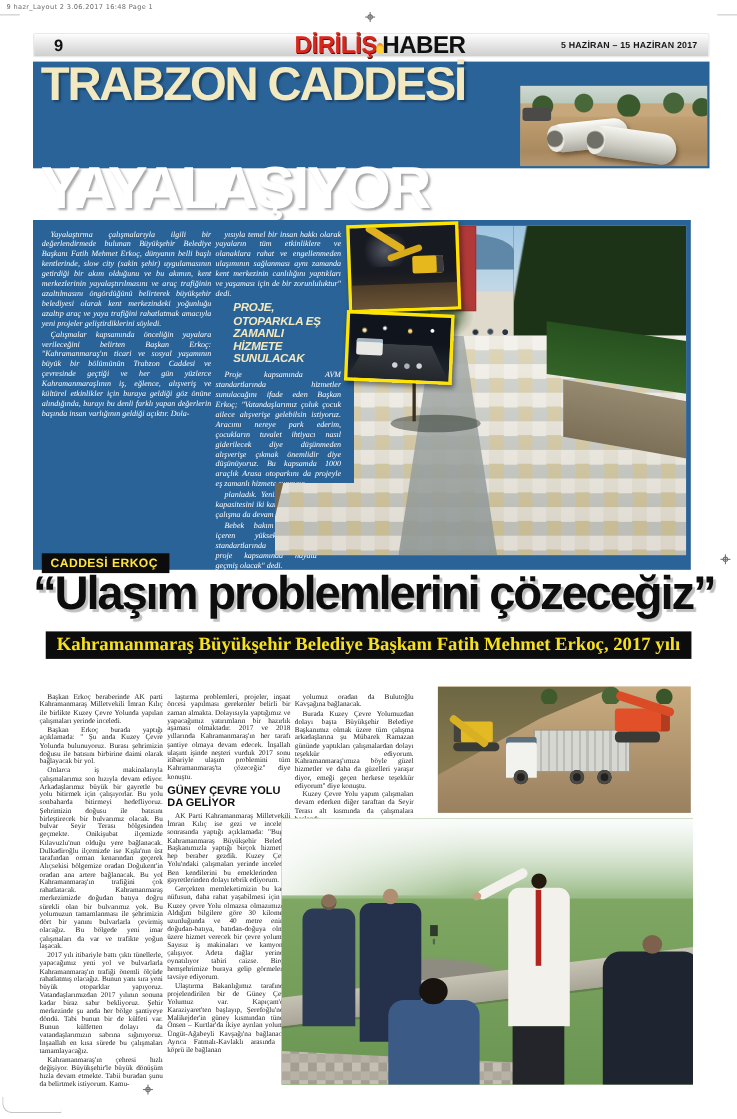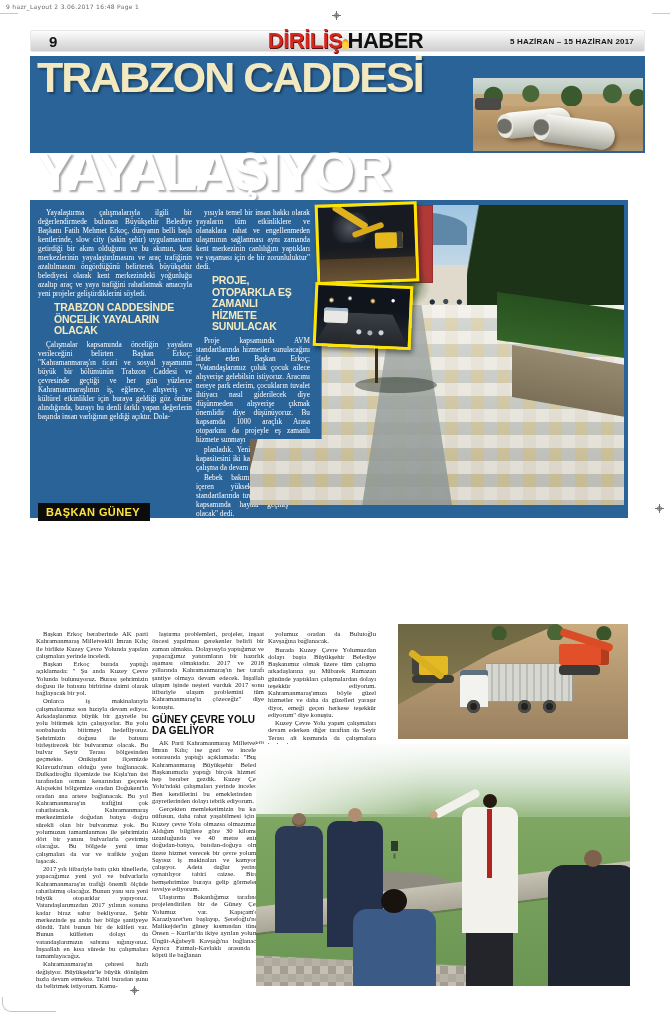--- a/index.html
+++ b/index.html
@@ -66,21 +66,21 @@
 
   
   .a1-stand { position:absolute; left:30px; top:153px; width:615px; height:47px; background:#fdc803;
     display:flex; align-items:center; justify-content:center; }
   .a1-stand span { display:block; width:582px; text-align:center; font-family:"Liberation Serif", serif;
     font-size:15px; font-weight:700; color:#15365e; line-height:21px; text-decoration:underline; }
 
   
   .a1-body { position:absolute; left:30px; top:200px; width:598px; height:318px; background:#2a6398; }
   .a1col { position:absolute; top:8px; color:#fff; font-family:"Liberation Serif", serif;
-    font-size:7.3px; line-height:9px; text-align:justify; }
+    font-size:7.3px; line-height:9px; text-align:justify;font-style:italic; }
   .a1col p { margin-bottom:1px; text-indent:8px; }
   .a1col h3 { color:#f2e9c0; font-family:"Liberation Sans", sans-serif; font-size:10.5px; line-height:11.5px;
     font-weight:800; margin:4px 16px 3px; text-align:left; letter-spacing:-.2px; }
   .a1col.c1 { left:8px; width:154px; }
   .a1col.c2 { left:166px; width:114px; }
   .a1col.c2 p.narrow1 { margin-right:8px; }
   .a1col.c2 p.narrow2 { margin-right:22px; }
 
   
   .main-street { left:220px; top:5px; width:374px; height:300px; background:#dfdacb;
@@ -254,21 +254,20 @@
       <div class="pp-car"></div>
       <div class="pp-pipe1"></div>
       <div class="pp-pipe2"></div>
     </div>
   </section>
 
 
   <section class="a1-body">
     <div class="a1col c1">
       <p>Yayalaştırma çalışmalarıyla ilgili bir değerlendirmede bulunan Büyükşehir Belediye Başkanı Fatih Mehmet Erkoç, dünyanın belli başlı kentlerinde, slow city (sakin şehir) uygulamasının getirdiği bir akım olduğunu ve bu akımın, kent merkezlerinin yayalaştırılmasını ve araç trafiğinin azaltılmasını öngördüğünü belirterek büyükşehir belediyesi olarak kent merkezindeki yoğunluğu azaltıp araç ve yaya trafiğini rahatlatmak amacıyla yeni projeler geliştirdiklerini söyledi.</p>
-      <h3>TRABZON CADDESİNDE ÖNCELİK YAYALARIN OLACAK</h3>
       <p>Çalışmalar kapsamında önceliğin yayalara verileceğini belirten Başkan Erkoç: "Kahramanmaraş'ın ticari ve sosyal yaşamının büyük bir bölümünün Trabzon Caddesi ve çevresinde geçtiği ve her gün yüzlerce Kahramanmaraşlının iş, eğlence, alışveriş ve kültürel etkinlikler için buraya geldiği göz önüne alındığında, burayı bu denli farklı yapan değerlerin başında insan varlığının geldiği açıktır. Dola-</p>
     </div>
     <div class="a1col c2">
       <p>yısıyla temel bir insan hakkı olarak yayaların tüm etkinliklere ve olanaklara rahat ve engellenmeden ulaşımının sağlanması aynı zamanda kent merkezinin canlılığını yaptıkları ve yaşaması için de bir zorunluluktur" dedi.</p>
       <h3>PROJE, OTOPARKLA EŞ ZAMANLI HİZMETE SUNULACAK</h3>
       <p>Proje kapsamında AVM standartlarında hizmetler sunulacağını ifade eden Başkan Erkoç; "Vatandaşlarımız çoluk çocuk ailece alışverişe gelebilsin istiyoruz. Aracımı nereye park ederim, çocukların tuvalet ihtiyacı nasıl giderilecek diye düşünmeden alışverişe çıkmak önemlidir diye düşünüyoruz. Bu kapsamda 1000 araçlık Arasa otoparkını da projeyle eş zamanlı hizmete sunmayı</p>
       <p class="narrow1">planladık. Yenişehir otoparkının kapasitesini iki katına çıkaracak bir çalışma da devam ediyor.</p>
       <p class="narrow2">Bebek bakım ünitelerini içeren yüksek konfor standartlarında tuvaletler proje kapsamında hayata geçmiş olacak" dedi.</p>
     </div>
 
@@ -297,21 +296,23 @@
       <div class="i1-dirt"></div>
     </div>
     <div class="photo inset2">
       <div class="i2-road"></div>
       <div class="i2-bus"></div>
       <div class="i2-lights"></div>
       <div class="i2-people"></div>
     </div>
   </section>
 
-  <div class="a2-kicker">BAŞKAN GÜNEY</div>
+  <div class="a2-kicker">CADDESİ ERKOÇ</div>
+  <h2 class="a2-headline">“Ulaşım problemlerini çözeceğiz”</h2>
+  <div class="bl l1">Kahramanmaraş Büyükşehir Belediye Başkanı Fatih Mehmet Erkoç, 2017 yılı</div>
 
   <div class="a2col c1">
     <p>Başkan Erkoç beraberinde AK parti Kahramanmaraş Milletvekili İmran Kılıç ile birlikte Kuzey Çevre Yolunda yapılan çalışmaları yerinde inceledi.</p>
     <p>Başkan Erkoç burada yaptığı açıklamada: " Şu anda Kuzey Çevre Yolunda bulunuyoruz. Burası şehrimizin doğusu ile batısını birbirine daimi olarak bağlayacak bir yol.</p>
     <p>Onlarca iş makinalarıyla çalışmalarımız son hızıyla devam ediyor. Arkadaşlarımız büyük bir gayretle bu yolu bitirmek için çalışıyorlar. Bu yolu sonbaharda bitirmeyi hedefliyoruz. Şehrimizin doğusu ile batısını birleştirecek bir bulvarımız olacak. Bu bulvar Seyir Terası bölgesinden geçmekte. Onikişubat ilçemizde Kılavuzlu'nun olduğu yere bağlanacak. Dulkadiroğlu ilçemizde ise Kışla'nın üst tarafından orman kenarından geçerek Alıçsekisi bölgemize oradan Doğukent'in oradan ana artere bağlanacak. Bu yol Kahramanmaraş'ın trafiğini çok rahatlatacak. Kahramanmaraş merkezimizde doğudan batıya doğru sürekli olan bir bulvarımız yok. Bu yolumuzun tamamlanması ile şehrimizin dört bir yanını bulvarlarla çevirmiş olacağız. Bu bölgede yeni imar çalışmaları da var ve trafikte yoğun laşacak.</p>
     <p>2017 yılı itibariyle battı çıktı tünellerle, yapacağımız yeni yol ve bulvarlarla Kahramanmaraş'ın trafiği önemli ölçüde rahatlatmış olacağız. Bunun yanı sıra yeni büyük otoparklar yapıyoruz. Vatandaşlarımızdan 2017 yılının sonuna kadar biraz sabır bekliyoruz. Şehir merkezinde şu anda her bölge şantiyeye döndü. Tabi bunun bir de külfeti var. Bunun külfetten dolayı da vatandaşlarımızın sabrına sığınıyoruz. İnşaallah en kısa sürede bu çalışmaları tamamlayacağız.</p>
     <p>Kahramanmaraş'ın çehresi hızlı değişiyor. Büyükşehir'le büyük dönüşüm hızla devam etmekte. Tabii buradan şunu da belirtmek istiyorum. Kamu-</p>
   </div>
   <div class="a2col c2">
     <p>laştırma problemleri, projeler, inşaat öncesi yapılması gerekenler belirli bir zaman almakta. Dolayısıyla yaptığımız ve yapacağımız yatırımların bir hazırlık aşaması olmaktadır. 2017 ve 2018 yıllarında Kahramanmaraş'ın her tarafı şantiye olmaya devam edecek. İnşallah ulaşım işinde neşteri vurduk 2017 sonu itibariyle ulaşım problemini tüm Kahramanmaraş'ta çözeceğiz" diye konuştu.</p>

